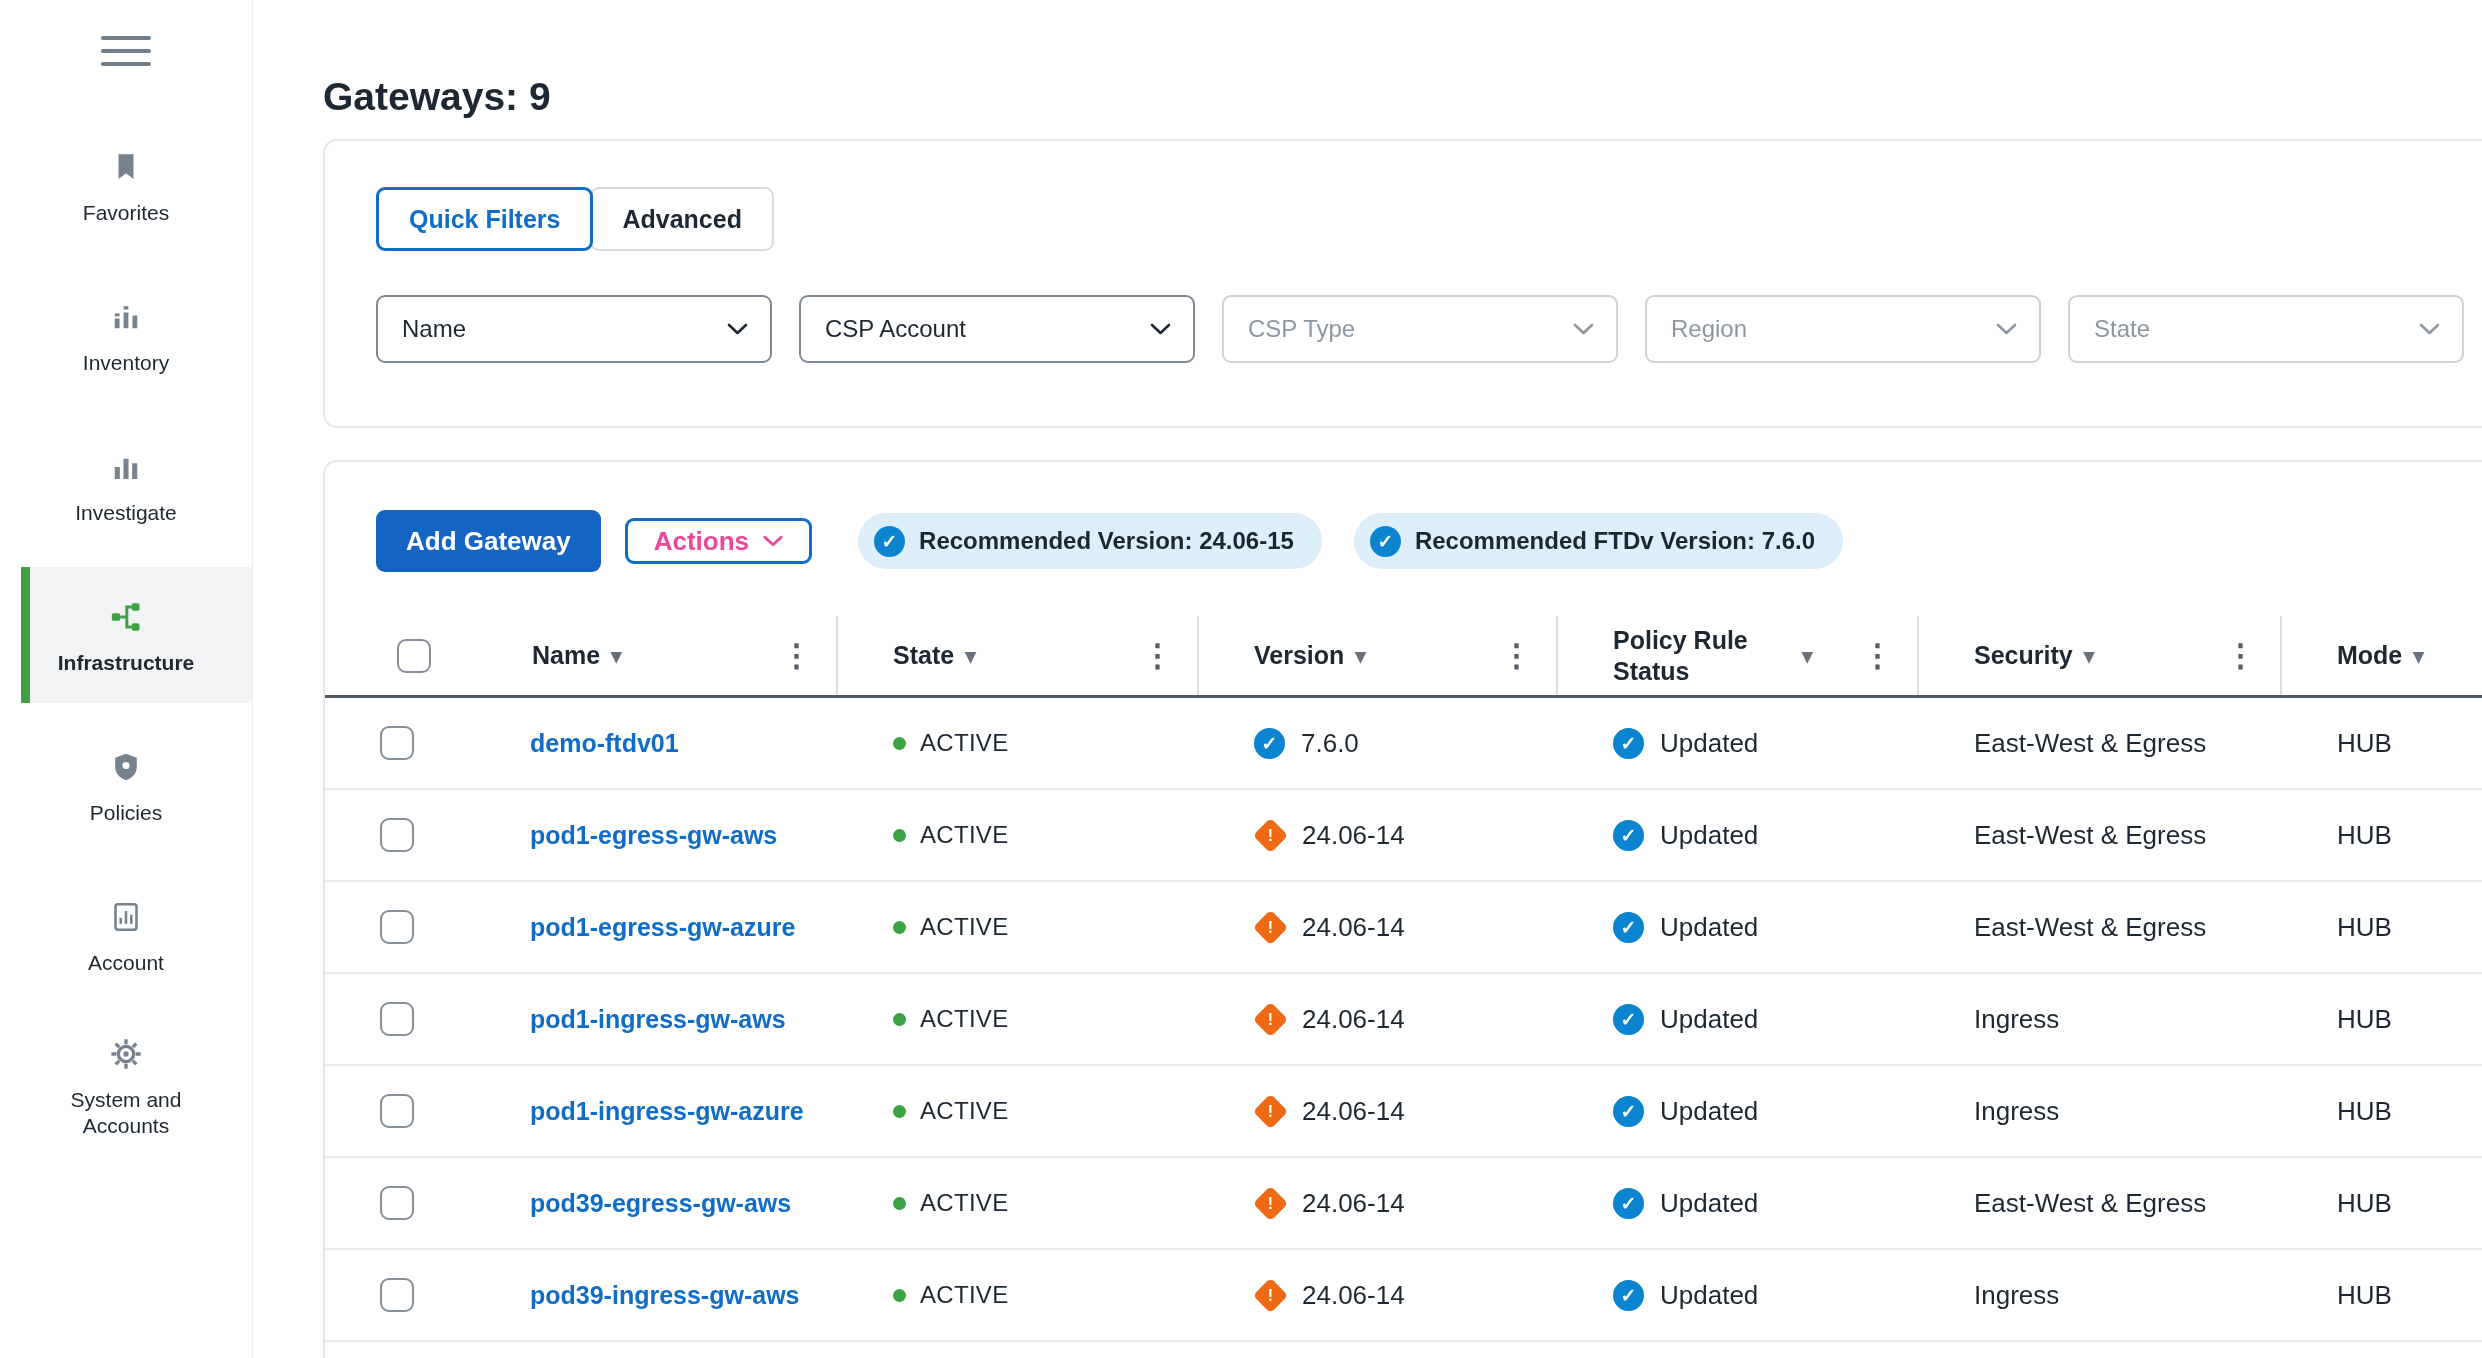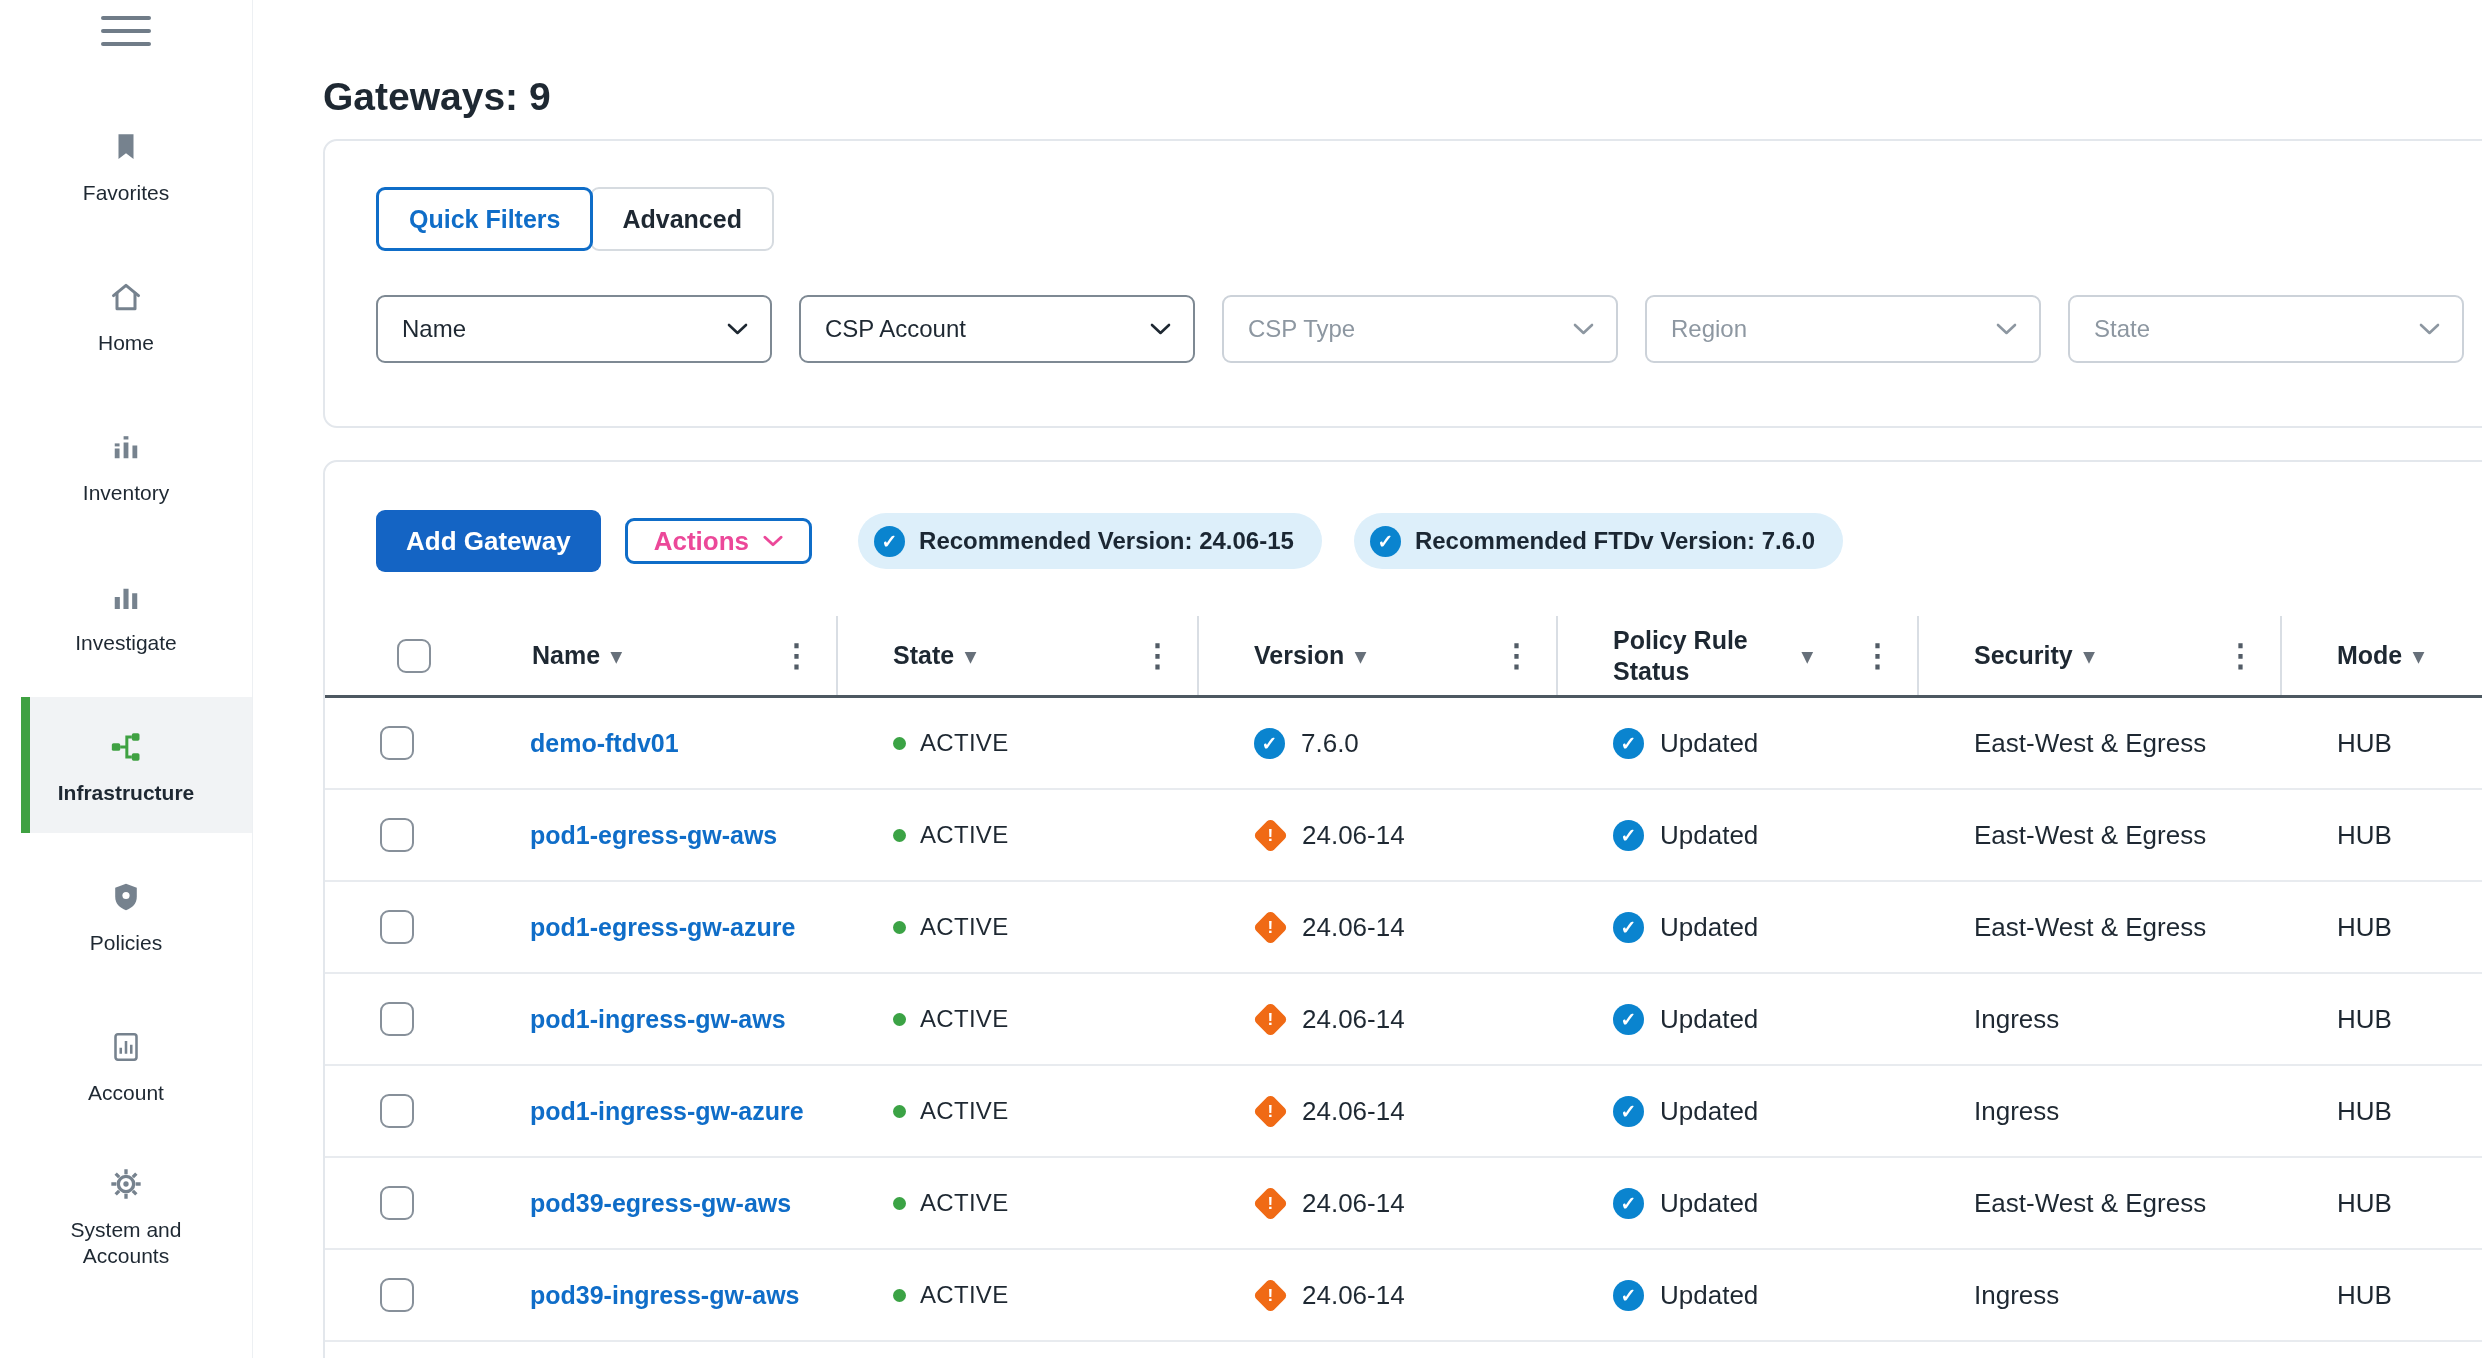--- a/index.html
+++ b/index.html
@@ -1,21 +1,21 @@
 <!DOCTYPE html>
 <html><head>
 <meta charset="utf-8">
 <style>
   * { margin:0; padding:0; box-sizing:border-box; }
   html,body { width:2482px; height:1358px; overflow:hidden; background:#ffffff;
               font-family:"Liberation Sans", sans-serif; color:#1e2832; }
   .app { display:flex; height:100%; }
 
   
-  .sidebar { flex:0 0 253px; border-right:1px solid #edf0f3; padding-top:16px; background:#fff; }
+  .sidebar { flex:0 0 253px; border-right:1px solid #edf0f3; padding-top:36px; background:#fff; }
   .hamburger { width:50px; margin:0 auto 44px; display:flex; flex-direction:column; gap:9px; cursor:pointer; }
   .hamburger span { height:4px; background:#707c88; border-radius:2px; }
   .nav-item { position:relative; height:150px; display:flex; flex-direction:column;
               align-items:center; justify-content:center; gap:11px; cursor:pointer; }
   .nav-item.active::after { content:""; position:absolute; left:21px; right:0; top:7px; bottom:7px;
               background:#f1f3f5; z-index:0; }
   .nav-item.active::before { content:""; position:absolute; left:21px; width:9px; top:7px; bottom:7px;
               background:#3fa142; z-index:2; }
   .nav-icon { position:relative; z-index:1; height:44px; display:flex; align-items:center; justify-content:center; }
   .nav-label { position:relative; z-index:1; font-size:21px; line-height:26px; text-align:center;
@@ -97,29 +97,20 @@
 
     <div class="nav-item">
       <span class="nav-icon">
         <svg width="36" height="36" viewBox="0 0 24 24">
             <path d="M7 3.5h10V20l-5-3.9L7 20z" fill="#76828e"></path>
           </svg>
       </span>
       <span class="nav-label">Favorites</span>
     </div>
 
-    <div class="nav-item">
-      <span class="nav-icon">
-        <svg width="40" height="40" viewBox="0 0 24 24" fill="none" stroke="#76828e" stroke-width="1.8" stroke-linecap="round" stroke-linejoin="round">
-            <path d="M4.5 11.2 12 5l7.5 6.2"></path>
-            <path d="M6.6 9.8V19h10.8V9.8"></path>
-          </svg>
-      </span>
-      <span class="nav-label">Home</span>
-    </div>
 
     <div class="nav-item">
       <span class="nav-icon">
         <svg width="36" height="36" viewBox="0 0 24 24" fill="#76828e">
             <rect x="4.5" y="13" width="3.2" height="6.5"></rect>
             <rect x="10.4" y="9" width="3.2" height="10.5"></rect>
             <rect x="16.3" y="11" width="3.2" height="8.5"></rect>
             <rect x="4.5" y="9.6" width="3.2" height="2"></rect>
             <rect x="10.4" y="4.8" width="3.2" height="2.2"></rect>
           </svg>

